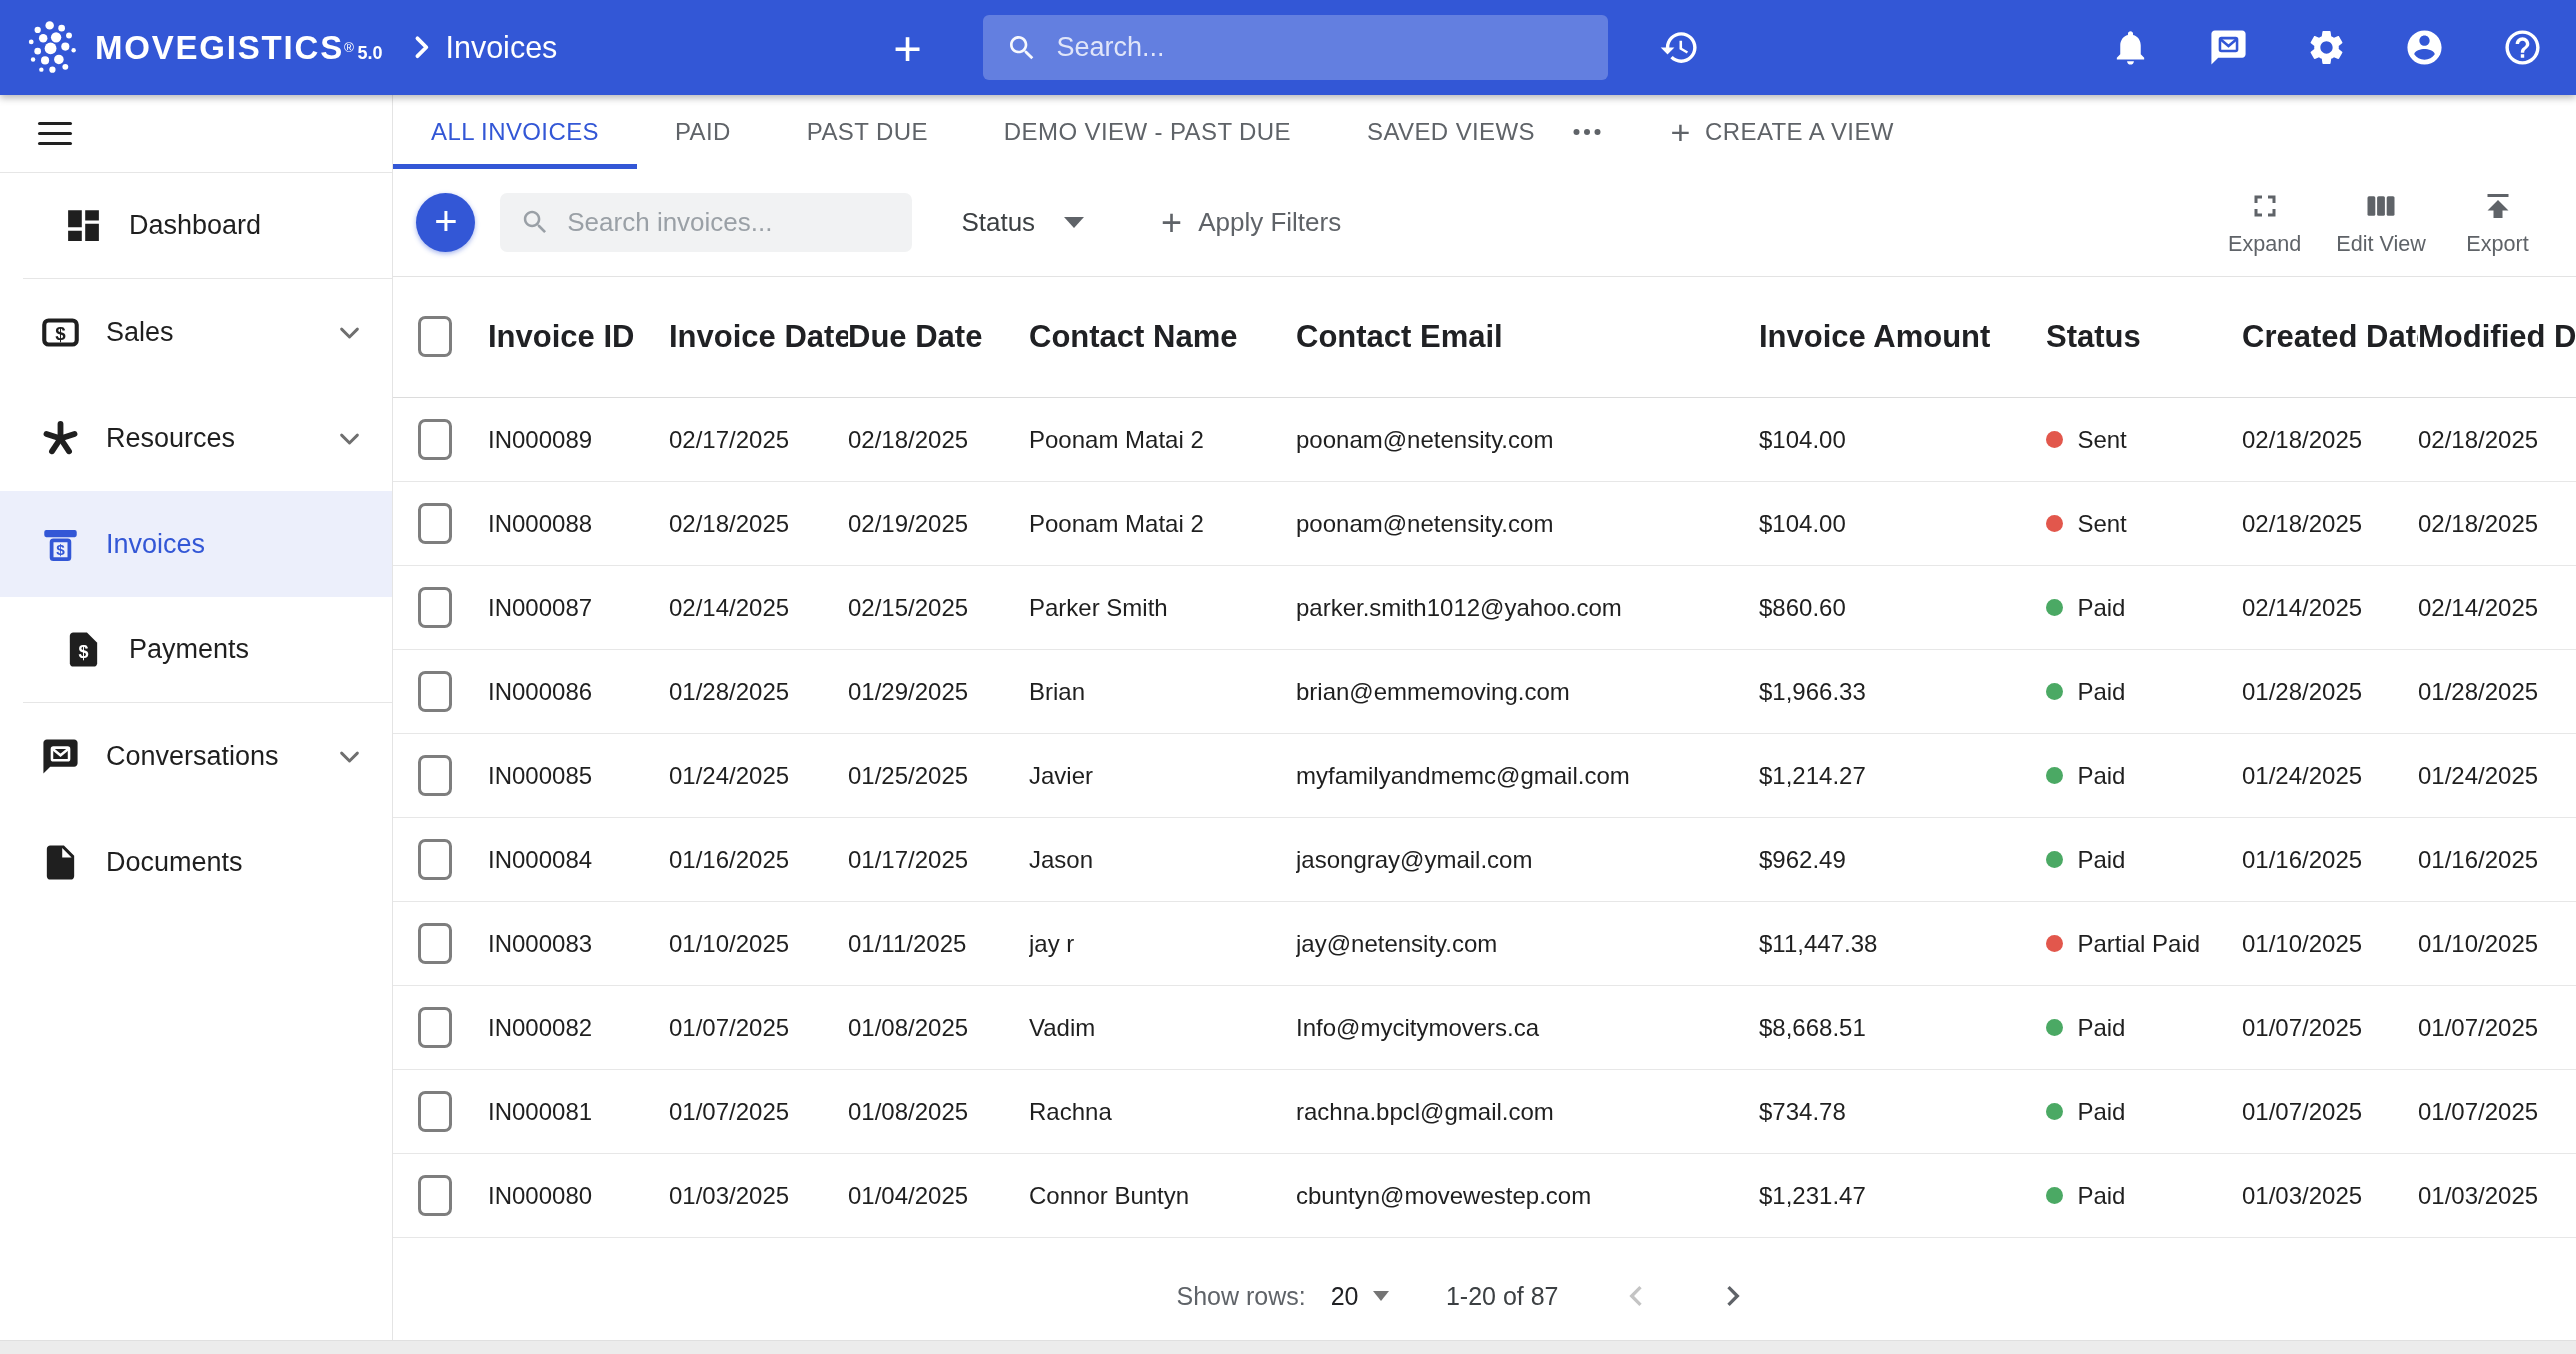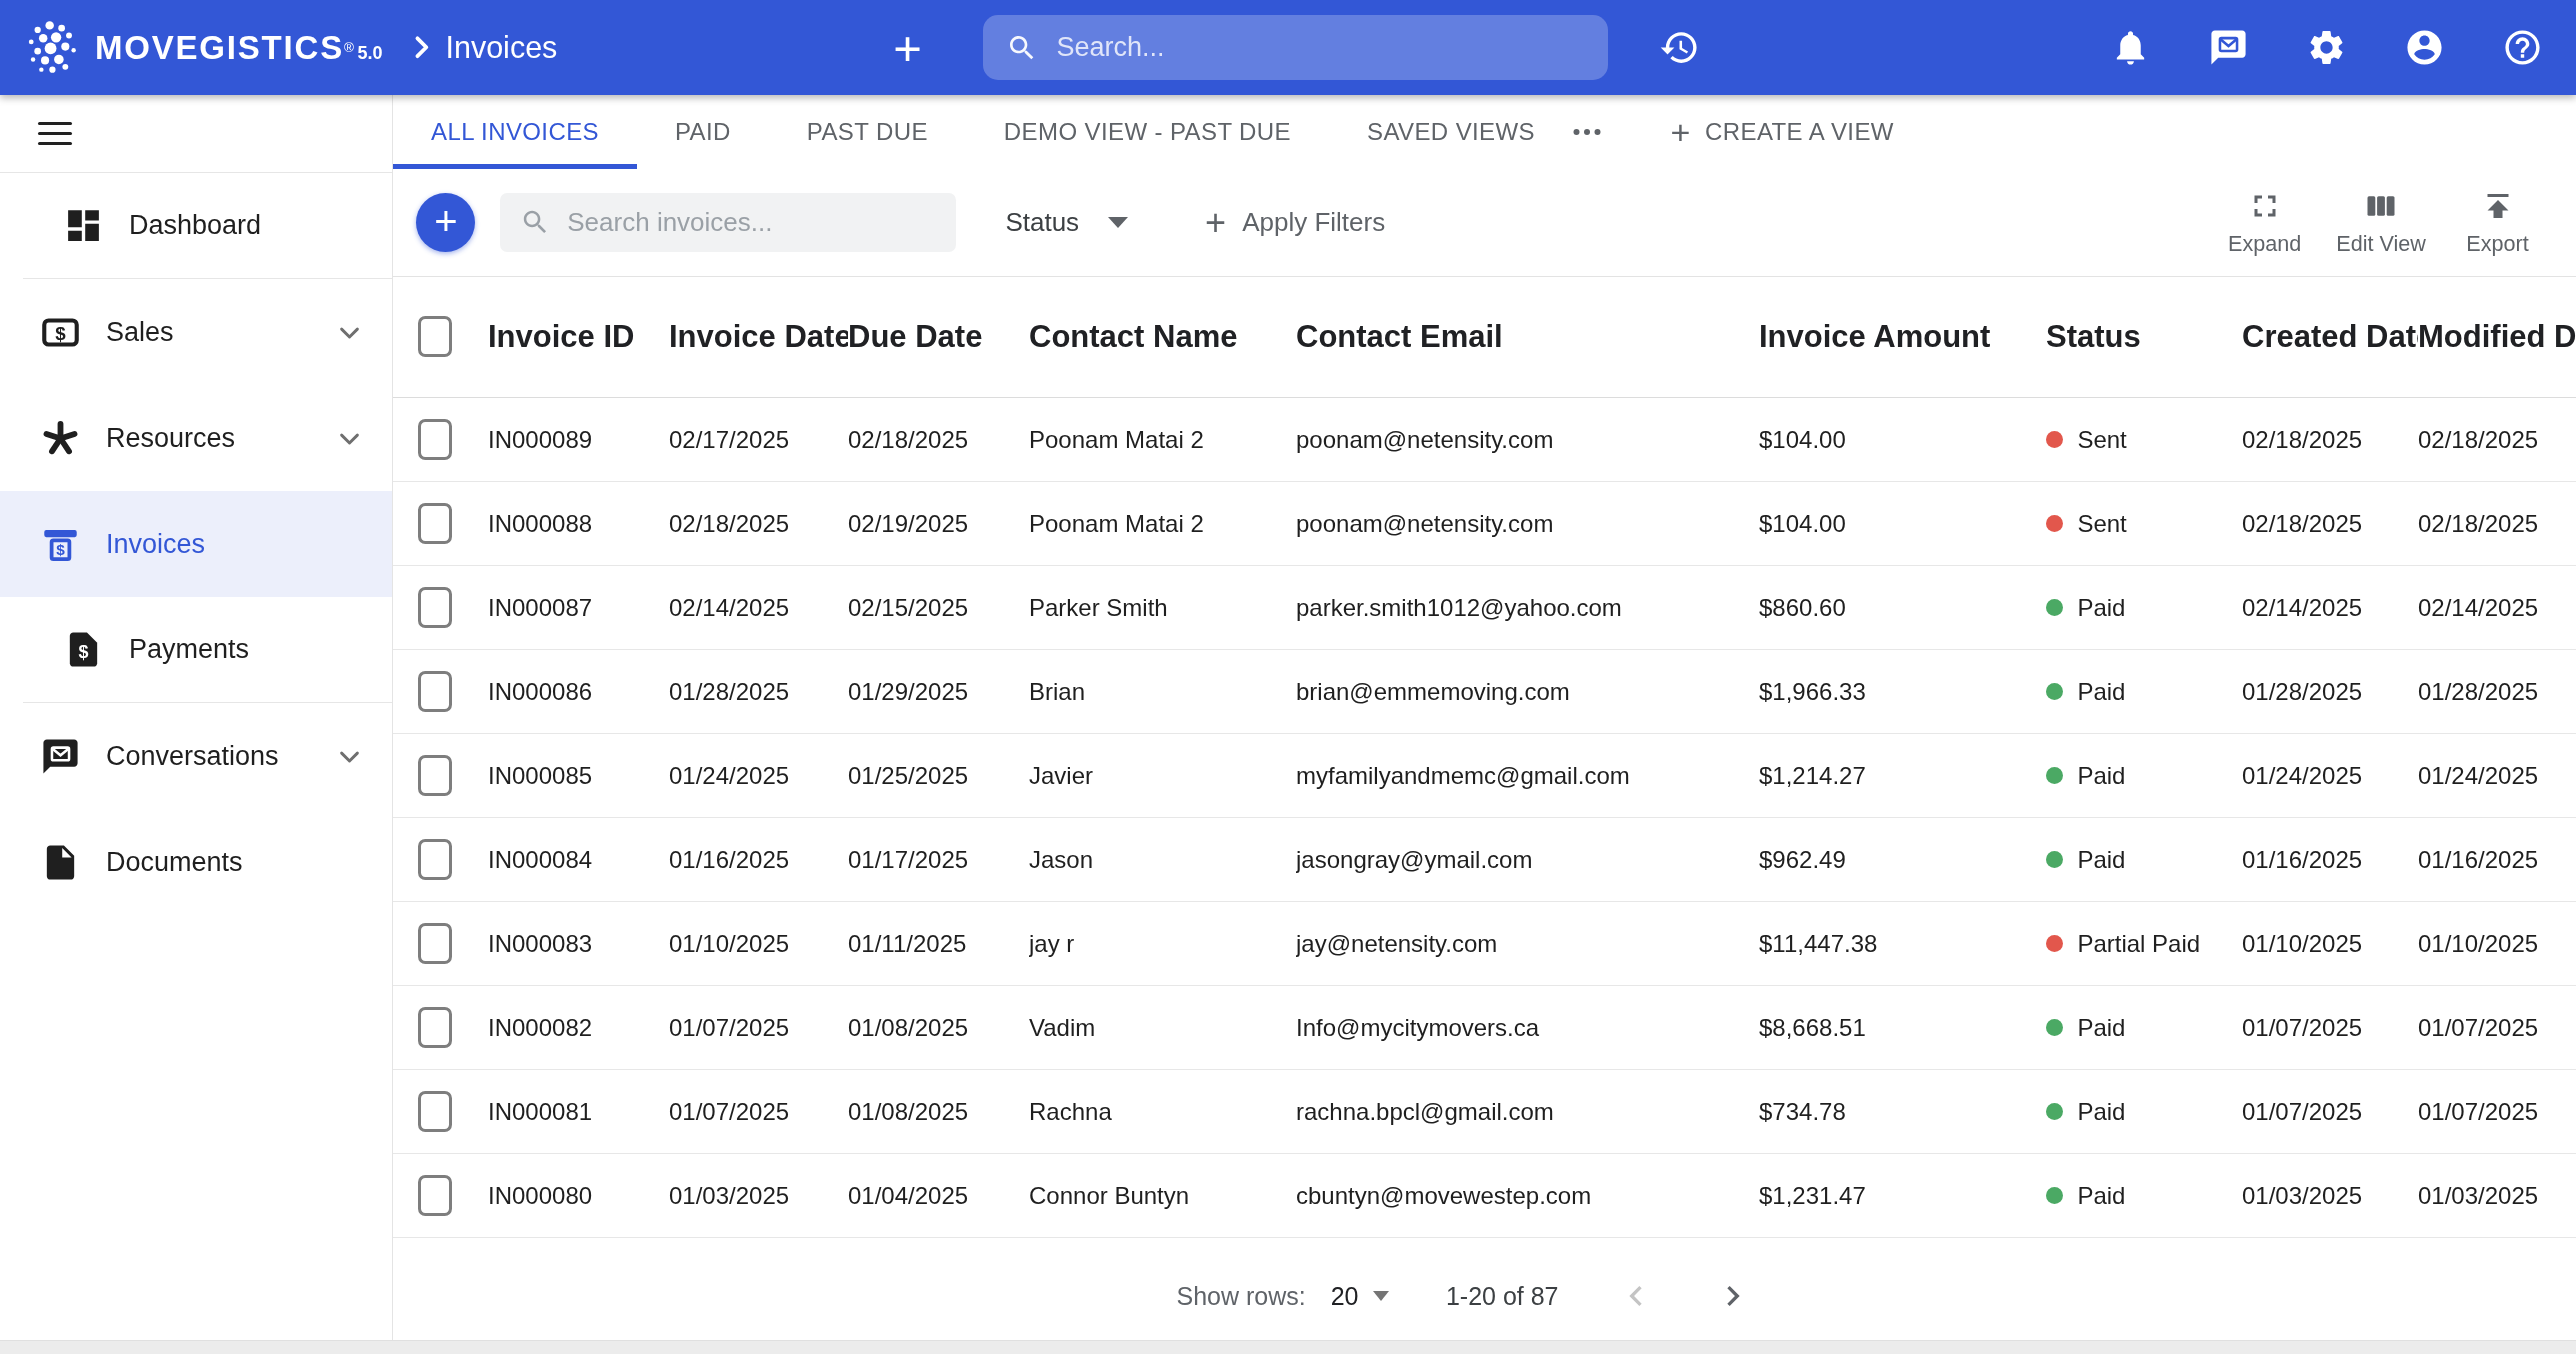--- a/index.html
+++ b/index.html
@@ -13,21 +13,21 @@
   .brandgrp{position:absolute;left:21.6px;top:0;height:95px;display:flex;align-items:center;}
   .logomark{width:59px;height:59px;margin-right:14.4px;}
   .brandname{color:#fff;font-size:33px;font-weight:700;letter-spacing:1.8px;}
   .regmark{color:#fff;font-size:13.5px;vertical-align:top;line-height:27px;}
   .brandver{color:#fff;font-size:18px;font-weight:700;margin-left:3.6px;margin-top:12.6px;}
   .crumbchev{margin-left:23.4px;display:flex;align-items:center;}
   .crumbchev svg{width:30.5px;height:30.5px;stroke:#fff;stroke-width:3;fill:none;stroke-linecap:round;stroke-linejoin:round;}
   .pagetitle{color:#fff;font-size:30.5px;font-weight:500;margin-left:9px;}
   .topplus{position:absolute;left:876px;top:0;height:95px;width:63px;display:flex;align-items:center;
            justify-content:center;color:#fff;font-size:49px;font-weight:300;cursor:pointer;background:none;border:none;}
-  .topsearch{position:absolute;left:983px;top:15.3px;width:625px;height:65px;border-radius:15px;
+  .topsearch{position:absolute;left:983px;top:15.3px;width:625px;height:65px;border-radius:6px;
              background:rgba(255,255,255,.24);display:flex;align-items:center;padding:0 23.4px;box-sizing:border-box;}
   .topsearch svg{width:32px;height:32px;fill:#fff;opacity:.95;flex:none;margin-right:16px;}
   .topsearch input{background:transparent;border:none;outline:none;color:#fff;font-size:27px;width:100%;
                    font-family:"Liberation Sans",sans-serif;}
   .topsearch input::placeholder{color:rgba(255,255,255,.8);}
   .histbtn{position:absolute;left:1651px;top:0;height:95px;width:57px;display:flex;align-items:center;
            justify-content:center;background:none;border:none;cursor:pointer;}
   .histbtn svg{width:41px;height:41px;fill:#fff;}
   .topicons{position:absolute;right:30.5px;top:0;height:95px;display:flex;align-items:center;gap:51px;}
   .topicons .tbtn{width:47px;height:47px;display:flex;align-items:center;justify-content:center;
@@ -63,21 +63,21 @@
   .moredots svg{width:36px;height:36px;fill:#5F6368;}
   .createview{display:flex;align-items:center;margin-left:50px;font-size:24px;font-weight:500;color:#5F6368;
               letter-spacing:0.4px;background:none;border:none;cursor:pointer;font-family:"Liberation Sans",sans-serif;white-space:nowrap;}
   .createview .plus{font-size:34px;font-weight:300;margin-right:14.4px;color:#5F6368;}
 
   .filterbar{position:absolute;left:0;top:74px;right:0;height:108px;border-bottom:0.9px solid #E3E3E3;
              display:flex;align-items:center;box-sizing:border-box;}
   .addbtn{width:59px;height:59px;border-radius:50%;background:#3357D6;color:#fff;border:none;cursor:pointer;
           font-size:40px;font-weight:300;display:flex;align-items:center;justify-content:center;
           margin-left:23.4px;flex:none;box-shadow:0 1.8px 5.4px rgba(51,87,214,.45);padding-bottom:3.6px;box-sizing:border-box;}
-  .invsearch{margin-left:25px;width:456px;height:59px;background:#F1F2F3;border-radius:7.2px;display:flex;
+  .invsearch{margin-left:25px;width:412px;height:59px;background:#F1F2F3;border-radius:7.2px;display:flex;
              align-items:center;padding:0 20px;box-sizing:border-box;flex:none;}
   .invsearch svg{width:30.5px;height:30.5px;fill:#9AA0A6;margin-right:14.4px;flex:none;}
   .invsearch input{background:transparent;border:none;outline:none;font-size:26px;color:#3C4043;width:100%;
                    font-family:"Liberation Sans",sans-serif;}
   .invsearch input::placeholder{color:#9AA0A6;}
   .statusdd{margin-left:49px;display:flex;align-items:center;cursor:pointer;background:none;border:none;padding:0;}
   .statusdd .slbl{font-size:26px;color:#3C4043;font-family:"Liberation Sans",sans-serif;}
   .statusdd .caret{width:0;height:0;border-left:10px solid transparent;border-right:10px solid transparent;
                    border-top:11.7px solid #5F6368;margin-left:29px;}
   .applyf{margin-left:77px;display:flex;align-items:center;cursor:pointer;background:none;border:none;padding:0;

